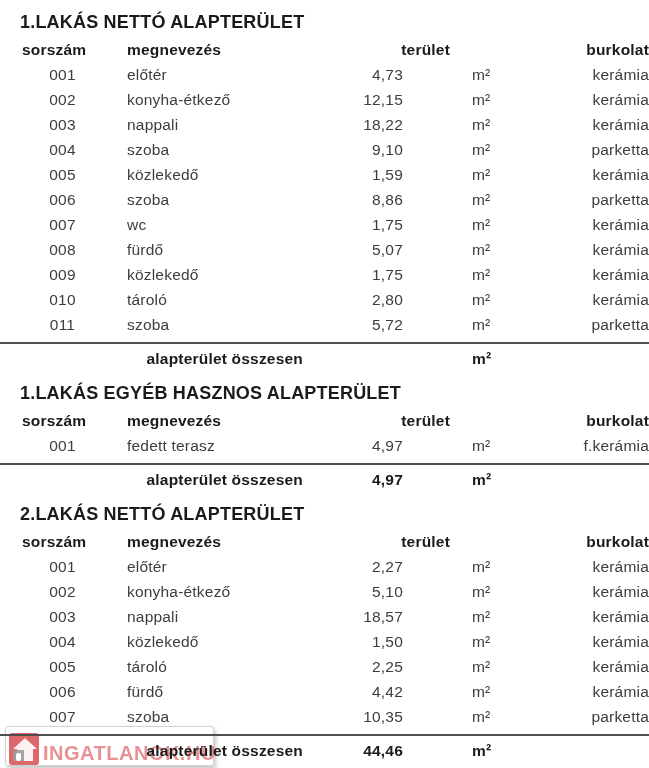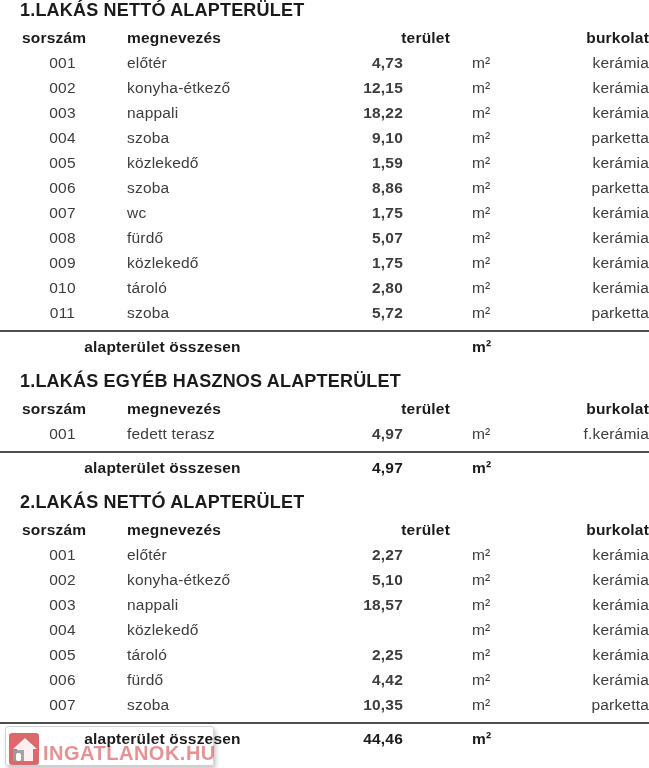--- a/index.html
+++ b/index.html
@@ -7,55 +7,56 @@
     width: 649px;
     height: 768px;
     background: #ffffff;
     font-family: "Liberation Sans", sans-serif;
     position: relative;
     overflow: hidden;
   }
   #doc {
     position: relative;
     z-index: 1;
+    padding-top: 12px;
   }
   .tbl { margin-bottom: 14px; }
   .title {
     font-size: 18px;
     font-weight: bold;
     color: #1b1b1b;
     margin: 0 0 4px 20px;
     letter-spacing: 0.2px;
   }
   .row {
     display: grid;
     grid-template-columns: 20px 85px 22px 176px 100px 47px 22px 55px 1fr;
     line-height: 25px;
     font-size: 15.5px;
     color: #3d3d3d;
     letter-spacing: 0.2px;
   }
   .row > div { white-space: nowrap; }
   .c-no    { grid-column: 2; text-align: center; }
   .c-name  { grid-column: 4; text-align: left; }
-  .c-area  { grid-column: 5; text-align: right; font-weight: bold; }
+  .c-area  { grid-column: 5; text-align: right; }
   .c-unit  { grid-column: 8; text-align: left; }
   .c-floor { grid-column: 9; text-align: right; }
   .header > div { font-weight: bold; color: #1b1b1b; }
   .header .c-no { text-align: left; padding-left: 2px; }
   .header .c-area { grid-column: 5 / 7; }
   .summary {
     border-top: 2px solid #4e4e4e;
     margin-top: 5px;
     padding-top: 5px;
     line-height: 20px;
     font-weight: bold;
     color: #1b1b1b;
   }
-  .summary .c-label { grid-column: 2 / 5; text-align: center; padding-left: 2px; }
+  .summary .c-label { grid-column: 2 / 5; text-align: right; padding-left: 2px; }
   
   .watermark {
     position: absolute;
     left: 5px;
     top: 726px;
     width: 207px;
     height: 38px;
     background: rgba(255, 255, 255, 0.55);
     border: 1px solid #d2d2d2;
     border-radius: 3px;
@@ -249,20 +250,21 @@
     <div class="c-no">003</div>
     <div class="c-name">nappali</div>
     <div class="c-area">18,57</div>
     <div class="c-unit">m²</div>
     <div class="c-floor">kerámia</div>
   </div>
 
   <div class="row body">
     <div class="c-no">004</div>
     <div class="c-name">közlekedő</div>
+    <div class="c-area">1,50</div>
     <div class="c-unit">m²</div>
     <div class="c-floor">kerámia</div>
   </div>
 
   <div class="row body">
     <div class="c-no">005</div>
     <div class="c-name">tároló</div>
     <div class="c-area">2,25</div>
     <div class="c-unit">m²</div>
     <div class="c-floor">kerámia</div>

